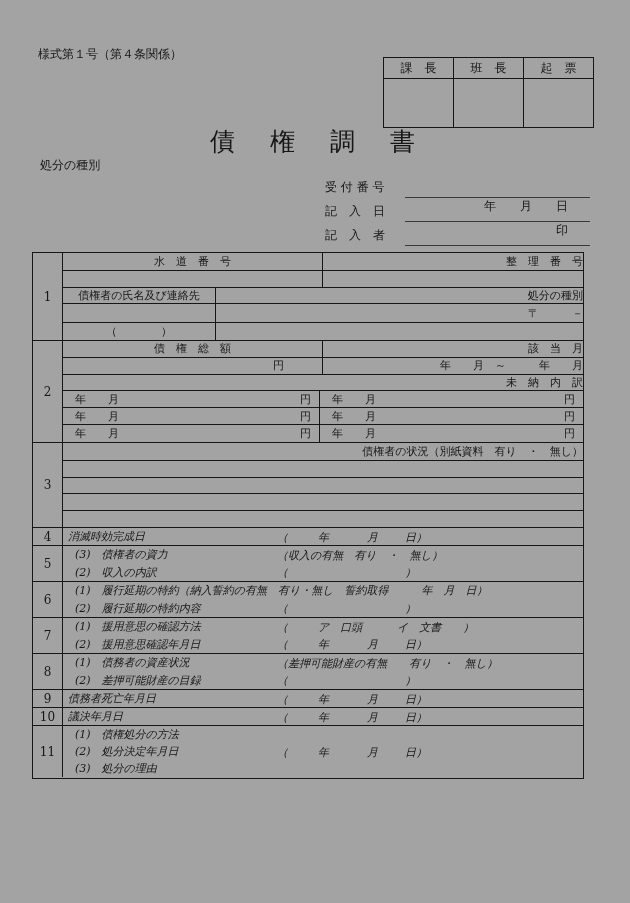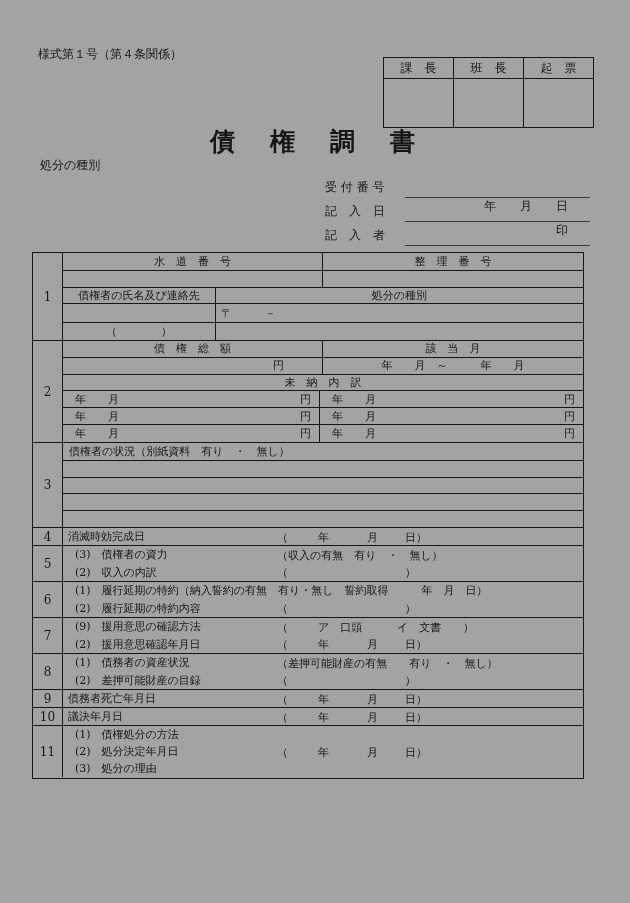--- a/index.html
+++ b/index.html
@@ -5,21 +5,21 @@
   * { margin:0; padding:0; box-sizing:border-box; }
   html,body { background:#fafaf8; }
   .page {
     position:relative; width:630px; height:903px; background:#a3a3a3;
     color:#161616; font-family:"DejaVu Serif","Liberation Serif",serif;
     font-size:11px; overflow:hidden;
   }
   .ws { white-space:pre; }
   .abs { position:absolute; }
   .form-no { left:38px; top:46px; font-size:12px; }
-  .title { left:0; top:125px; width:100%; text-align:center; font-size:25px; font-weight:bold; letter-spacing:5px; }
+  .title { left:0; top:125px; width:100%; text-align:center; font-size:25px; font-weight:normal; letter-spacing:5px; }
   .disp  { left:40px; top:157px; font-size:12px; }
 
   
   .stamp { left:383px; top:57px; width:211px; height:71px; border:1.8px solid #161616; display:flex; flex-direction:column; }
   .stamp-row { display:flex; flex:0 0 21px; border-bottom:1.8px solid #161616; }
   .stamp-row.body { flex:1; border-bottom:none; }
   .stamp-cell { flex:1; border-right:1.4px solid #161616; display:flex; align-items:center; justify-content:center; font-size:12px; }
   .stamp-cell:last-child { border-right:none; }
 
   
@@ -33,22 +33,22 @@
   .tbl { left:32px; top:252px; width:552px; height:527px; border:1.6px solid #161616; display:flex; flex-direction:column; }
   .sec { display:flex; border-bottom:1px solid #161616; min-height:0; }
   .sec:last-child { border-bottom:none; }
   .num { flex:0 0 30px; border-right:1px solid #161616; display:flex; align-items:center; justify-content:center; font-size:12px; }
   .rows { flex:1; display:flex; flex-direction:column; min-width:0; }
   .r { display:flex; align-items:stretch; border-bottom:1px solid #161616; }
   .rows .r:last-child { border-bottom:none; }
   .cell { display:flex; align-items:center; min-width:0; }
   .vdiv { border-right:1px solid #161616; }
   .center { justify-content:center; }
-  .grow { flex:1; }
-  .line { position:relative; display:flex; align-items:center; flex:1; min-height:0; }
+  .grow { flex:1;justify-content:flex-end; }
+  .line { position:relative; display:flex; align-items:center; flex:1; min-height:0;font-style:italic; }
   .pp { position:absolute; top:50%; transform:translateY(-50%); white-space:pre; }
   .pl5 { padding-left:5px; } .pl12 { padding-left:12px; }
   .half { flex:0 0 257px; border-right:1px solid #161616; display:flex; align-items:center; justify-content:space-between; padding:0 8px 0 12px; }
   .half2 { flex:1; display:flex; align-items:center; justify-content:space-between; padding:0 8px 0 12px; }
 </style>
 </head>
 <body>
 
 <div class="page">
 
@@ -240,21 +240,21 @@
           <span class="pp" style="left:214px">（</span>
           <span class="pp" style="left:342px">）</span>
         </div>
       </div>
     </div>
 
     <div class="sec" style="height:36px">
       <div class="num">7</div>
       <div class="rows">
         <div class="line">
-          <span class="pl12 ws">(9)　援用意思の確認方法</span>
+          <span class="pl12 ws">(1)　援用意思の確認方法</span>
           <span class="pp" style="left:214px">（</span>
           <span class="pp" style="left:255px">ア　口頭</span>
           <span class="pp" style="left:334px">イ　文書</span>
           <span class="pp" style="left:400px">）</span>
         </div>
         <div class="line">
           <span class="pl12 ws">(2)　援用意思確認年月日</span>
           <span class="pp" style="left:214px">（</span>
           <span class="pp" style="left:255px">年</span>
           <span class="pp" style="left:304px">月</span>

